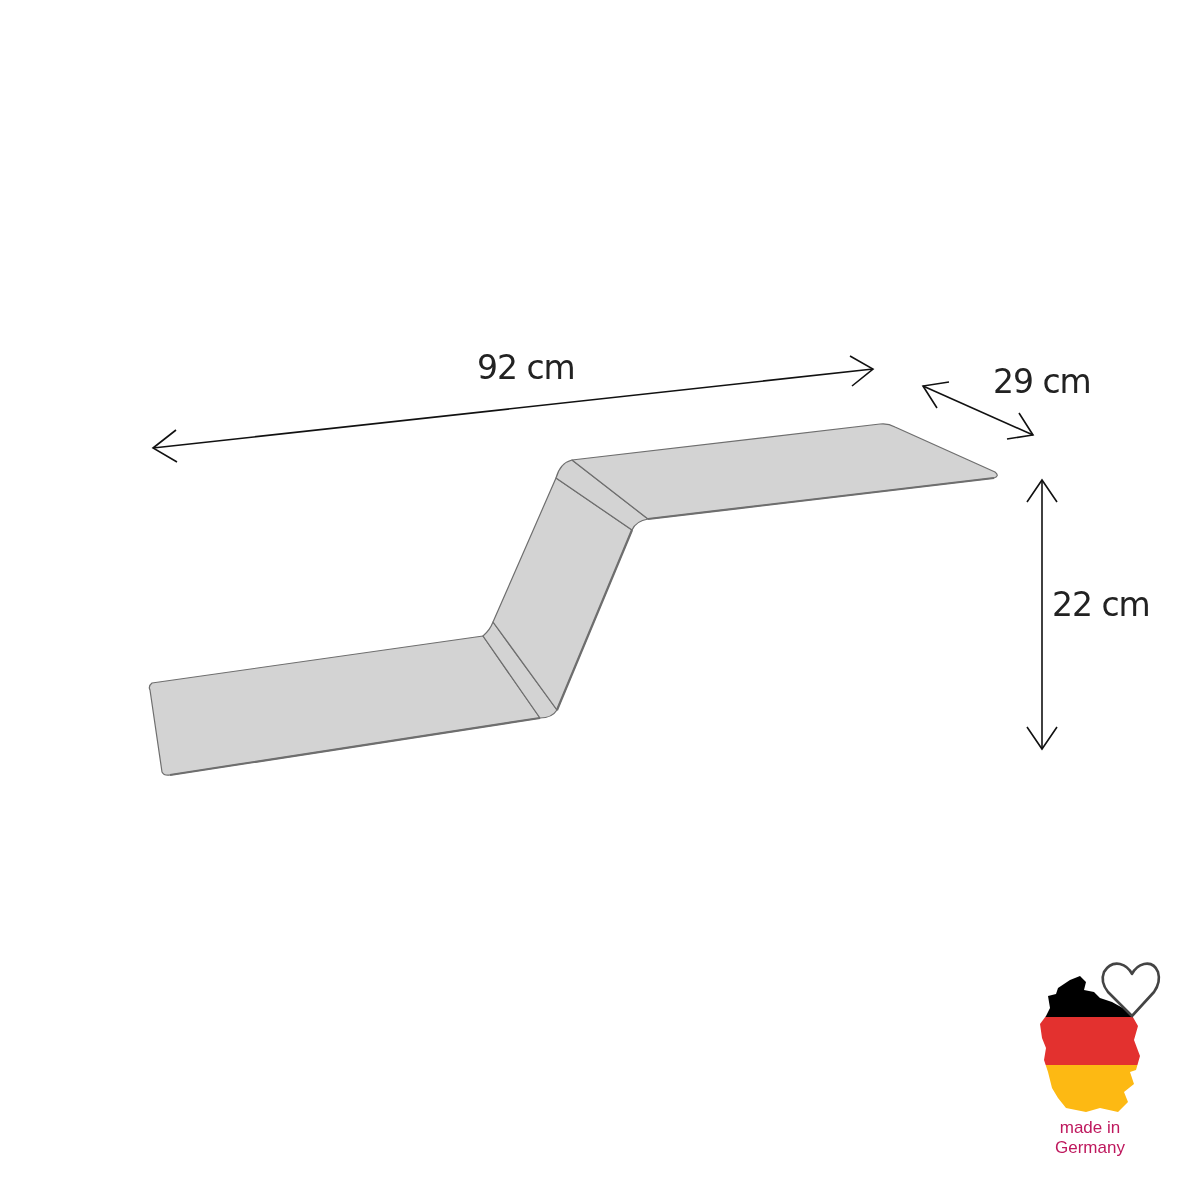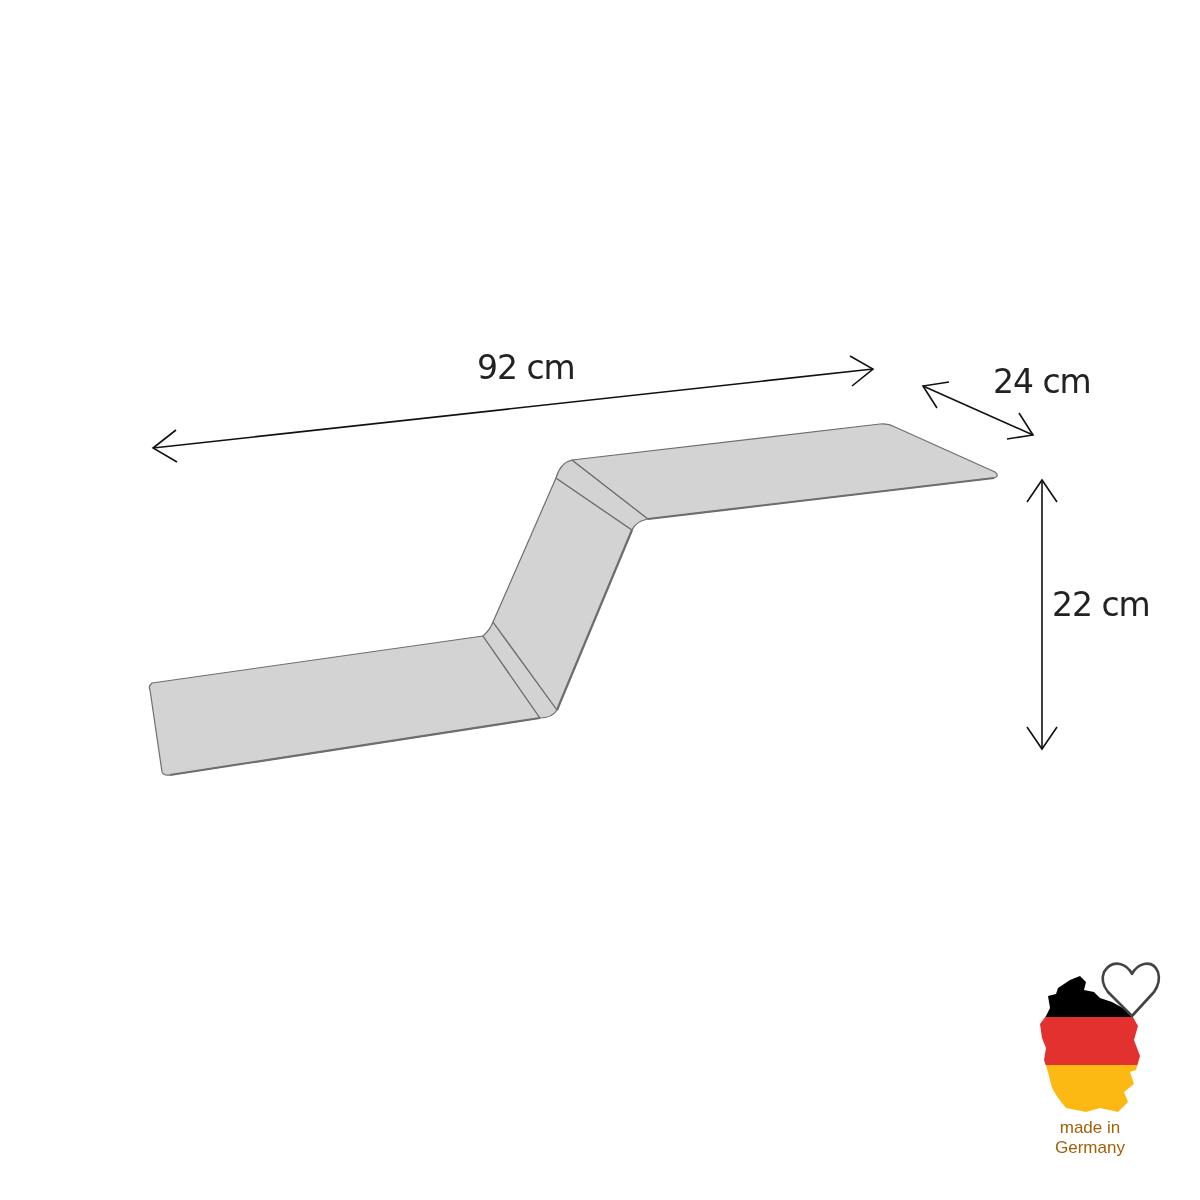--- a/index.html
+++ b/index.html
@@ -1,19 +1,19 @@
 <!DOCTYPE html>
 <html><head>
 <meta charset="utf-8">
 <style>
   html, body { margin: 0; padding: 0; background: #ffffff; }
   .canvas { position: relative; width: 1200px; height: 1200px; background: #ffffff; overflow: hidden; }
   svg.drawing { position: absolute; left: 0; top: 0; }
   .dim-label { position: absolute; font-family: "DejaVu Sans", sans-serif; color: #222222; font-size: 33px; letter-spacing: -1px; white-space: nowrap; }
-  .badge-text { position: absolute; font-family: "Liberation Sans", sans-serif; color: #a16207; font-size: 17px; text-align: center; line-height: 20px; width: 140px; }
+  .badge-text { position: absolute; font-family: "Liberation Sans", sans-serif; color: #be185d; font-size: 17px; text-align: center; line-height: 20px; width: 140px; }
 </style>
 </head>
 <body>
 
 <div class="canvas">
 
   <svg class="drawing" width="1200" height="1200" viewBox="0 0 1200 1200">
 
     <g stroke="#6e6e6e" stroke-width="1.2" fill="#d3d3d3" stroke-linejoin="round">
 
@@ -59,20 +59,20 @@
       <g clip-path="url(#deMap)">
         <rect x="1030" y="960" width="130" height="57" fill="#000000"></rect>
         <rect x="1030" y="1017" width="130" height="48" fill="#e3312f"></rect>
         <rect x="1030" y="1065" width="130" height="60" fill="#fdb913"></rect>
       </g>
     </g>
     <path d="M1132,1016 L1108,992 Q1100,982 1104,972 Q1110,962 1120,964 Q1128,966 1132,974 Q1136,966 1144,964 Q1154,962 1158,972 Q1161,982 1154,992 Z" fill="#ffffff" stroke="#444444" stroke-width="2.6" stroke-linejoin="round"></path>
   </svg>
 
   <div class="dim-label" style="left:477px; top:348px;">92 cm</div>
-  <div class="dim-label" style="left:993px; top:362px;">24 cm</div>
+  <div class="dim-label" style="left:993px; top:362px;">29 cm</div>
   <div class="dim-label" style="left:1052px; top:585px;">22 cm</div>
 
   <div class="badge-text" style="left:1020px; top:1118px;">
     <div>made in</div>
     <div>Germany</div>
   </div>
 </div>
 
 </body></html>

